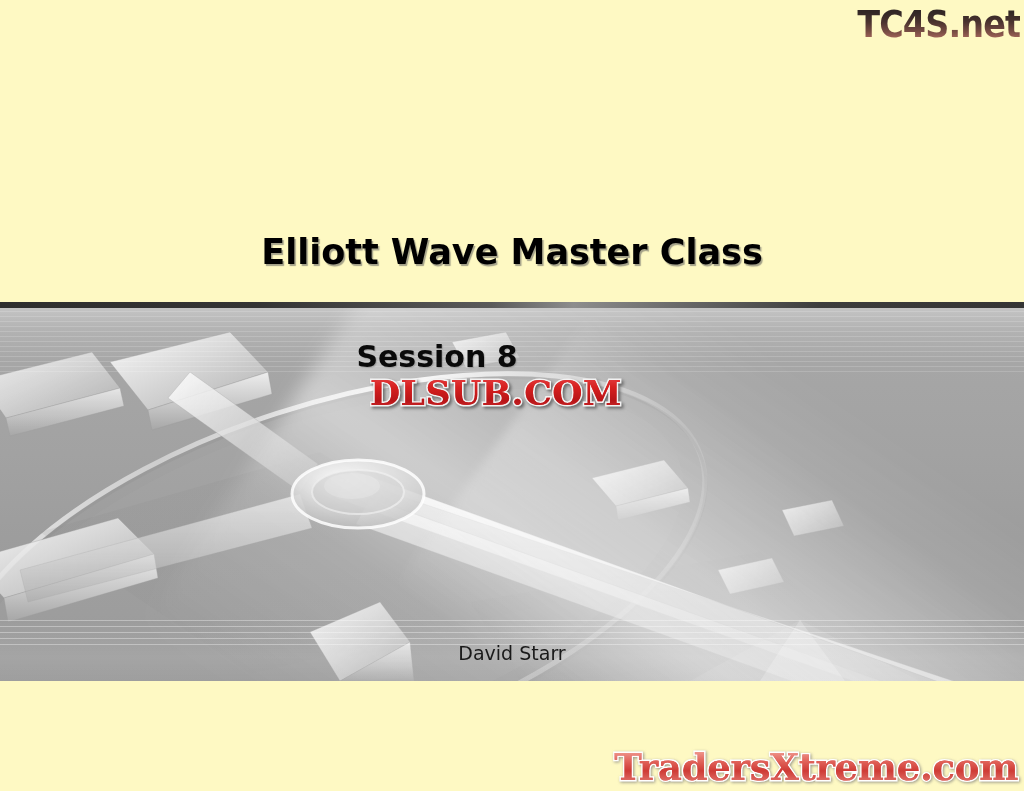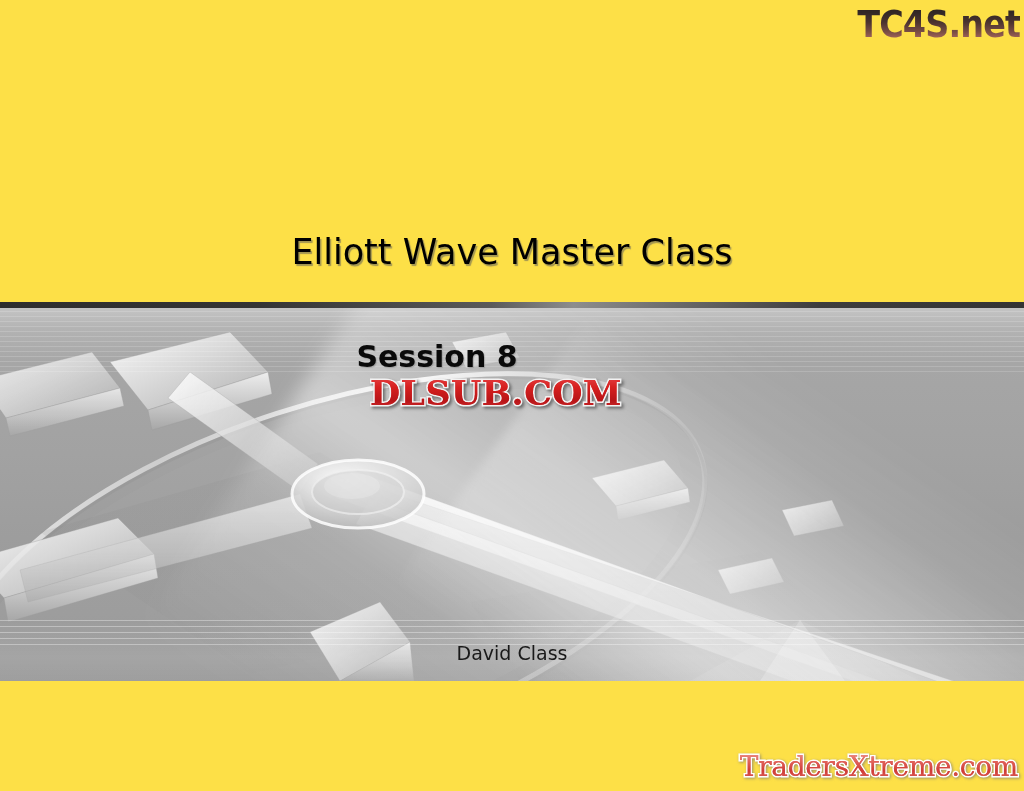--- a/index.html
+++ b/index.html
@@ -13,21 +13,21 @@
     position: relative;
     overflow: hidden;
     font-family: "DejaVu Sans", "Liberation Sans", sans-serif;
   }
 
   #slide {
     position: absolute;
     left: 0; top: 0;
     width: 1024px;
     height: 791px;
-    background: #fde047;
+    background: #fef9c3;
   }
 
   
   #tc4s-logo {
     position: absolute;
     right: 4px;
     top: 4px;
     font-family: "DejaVu Sans", "Liberation Sans", sans-serif;
     font-weight: bold;
     font-size: 38px;
@@ -46,21 +46,21 @@
   }
 
   
   #slide-title {
     position: absolute;
     left: 0;
     top: 232px;
     width: 1024px;
     text-align: center;
     font-size: 35px;
-    font-weight: normal;
+    font-weight: bold;
     color: #000000;
     letter-spacing: 0px;
     text-shadow: 1.5px 1.5px 1px rgba(90,90,90,0.55);
   }
 
   
   #image-band {
     position: absolute;
     left: 0;
     top: 302px;
@@ -221,22 +221,22 @@
     color: #1a1a1a;
     z-index: 20;
   }
 
   
   #tradersxtreme-logo {
     position: absolute;
     right: 6px;
     bottom: 8px;
     font-family: "DejaVu Serif", "Liberation Serif", serif;
-    font-weight: normal;
-    font-size: 28px;
+    font-weight: bold;
+    font-size: 37px;
     line-height: 32px;
     letter-spacing: -0.3px;
     white-space: nowrap;
     color: #d9524c;
     -webkit-text-stroke: 3px #ffffff;
     paint-order: stroke fill;
     filter: drop-shadow(1.5px 1.5px 1.5px rgba(120,120,120,0.75));
   }
   #tradersxtreme-logo .fill {
     position: absolute;
@@ -358,20 +358,20 @@
     <div id="band-top-bar"></div>
   </div>
 
   <div id="session-line">Session 8</div>
 
   <div id="dlsub-watermark">
     <span class="stroke">DLSUB.COM</span>
     <span class="fill">DLSUB.COM</span>
   </div>
 
-  <div id="presenter-name">David Class</div>
+  <div id="presenter-name">David Starr</div>
 
   <div id="tradersxtreme-logo">
     <span class="stroke">TradersXtreme.com</span>
     <span class="fill">TradersXtreme.com</span>
   </div>
 
 </div>
 
 </body></html>

